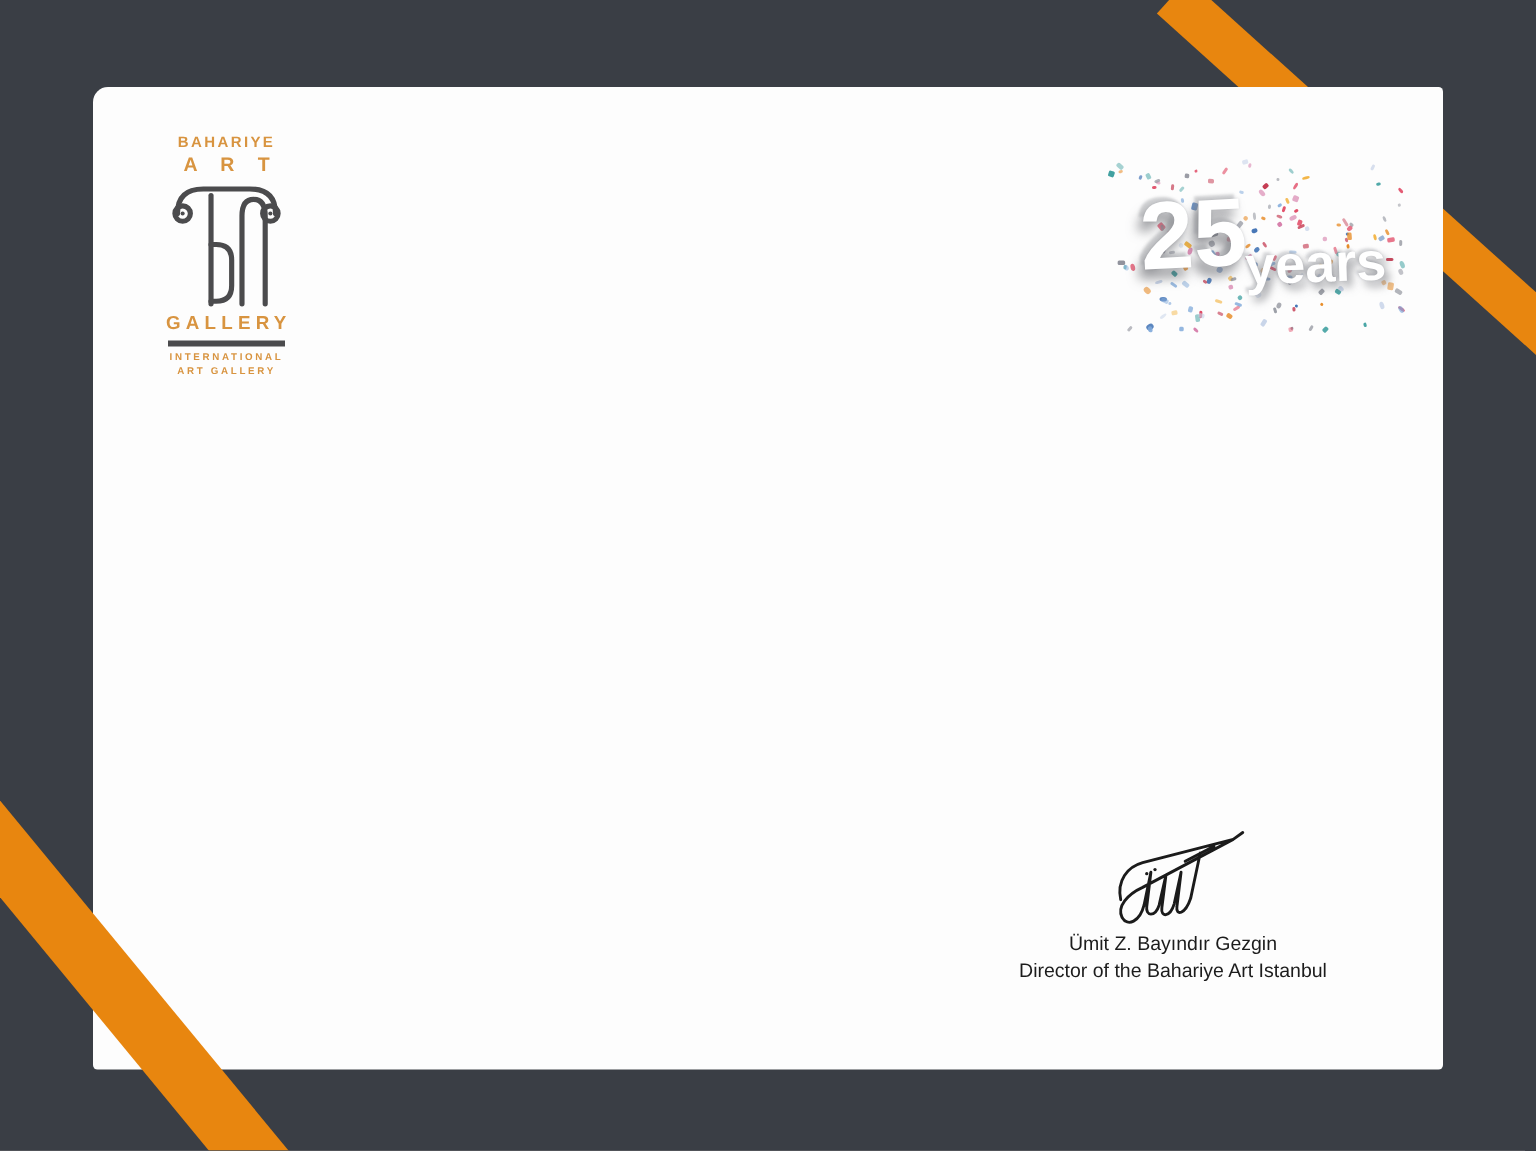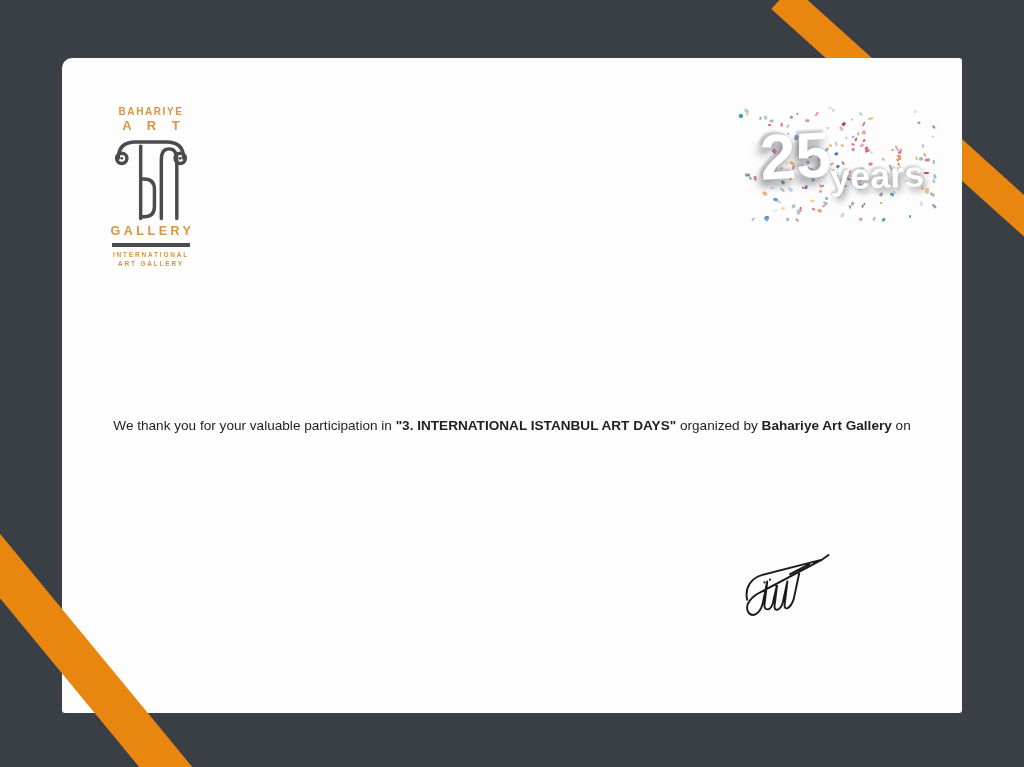--- a/index.html
+++ b/index.html
@@ -13,21 +13,21 @@
   .stripe{position:absolute;background:var(--stripe-orange,#e8860f);}
   .stripe.tr{left:792px;top:-14px;width:345px;height:31px;transform-origin:0 0;transform:rotate(42deg);z-index:1;}
   .stripe.bl{left:-8px;top:524px;width:400px;height:41px;transform-origin:0 0;transform:rotate(50.5deg);z-index:3;}
   
   .card{
     position:absolute;left:62px;top:58px;width:900px;height:655px;
     background:var(--card,#fdfdfd);border-radius:10px 3px 3px 3px;z-index:2;
     color:var(--text-dark,#202020);
   }
   
-  .logo{position:absolute;left:41px;top:48px;width:96px;text-align:center;color:var(--logo-orange,#dd9840);}
+  .logo{position:absolute;left:41px;top:32px;width:96px;text-align:center;color:var(--logo-orange,#dd9840);}
   .logo .l1{font-size:10px;font-weight:bold;letter-spacing:1.6px;}
   .logo .l2{font-size:13px;font-weight:bold;letter-spacing:6px;margin-top:1px;text-indent:6px;}
   .logo svg{display:block;margin:3px auto 0;}
   .logo .city{font-size:12.5px;font-weight:bold;letter-spacing:3.5px;margin-top:2px;text-indent:3px;}
   .logo .bar{height:4px;background:var(--logo-gray,#4b4b4d);width:78px;margin:5px auto 4px;}
   .logo .sub{font-size:6.5px;font-weight:bold;letter-spacing:1.8px;line-height:8.5px;}
   
   .years{position:absolute;left:680px;top:48px;width:195px;height:118px;}
   .confetti{position:absolute;inset:0;z-index:0;}
   .confetti span{position:absolute;display:block;}
@@ -255,27 +255,30 @@
           <span style="left: 46.8px; top: 68.6px; width: 4.4px; height: 2px; background: rgb(196, 59, 82); opacity: 0.68; transform: rotate(108deg); border-radius: 1px;"></span>
           <span style="left: 109.7px; top: 30.4px; width: 2.7px; height: 1.8px; background: rgb(127, 169, 218); opacity: 0.85; transform: rotate(145deg); border-radius: 1px;"></span>
           <span style="left: 2.9px; top: 67.6px; width: 5.1px; height: 2.6px; background: rgb(141, 144, 154); opacity: 0.97; transform: rotate(180deg); border-radius: 1px;"></span>
         </div>
       <div class="y-num">25</div>
       <div class="y-word">years</div>
     </div>
 
 
     <div class="body-text">
-        <div class="body-line"><span>We thank you for your valuable participation in </span><b>"3. INTERNATIONAL ISTANBUL ART DAYS"</b><span> organized by </span><b>Bahariye Art Gallery</b><span> on</span></div>
       </div>
 
     <svg class="sig" viewBox="0 0 105 80" width="96" height="74" fill="none" stroke="#1b1b1b" stroke-width="2.1" stroke-linecap="round" stroke-linejoin="round">
       <path d="M10,54 C7,40 15,30 26,27 L92,10 L99,5 M92,10 L26,45 C15,50 7,59 11,67 C15,74 24,70 27,58 L32,34 L29,59 C28,66 35,67 38,58 L43,36 L40,60 C39,67 46,67 49,57 L54,34 L51,59 C50,66 57,65 61,53 L68,20 M57,26 L78,15"></path>
       <circle cx="29" cy="35" r="1.2" fill="#1b1b1b" stroke="none"></circle>
       <circle cx="35" cy="32" r="1.2" fill="#1b1b1b" stroke="none"></circle>
     </svg>
 
+    <div class="sig-names">
+      <div>Ümit Z. Bayındır Gezgin</div>
+      <div>Director of the Bahariye Art Istanbul</div>
+    </div>
 
   </div>
 
   <div class="stripe bl"></div>
 
 </div>
 
 </body></html>

